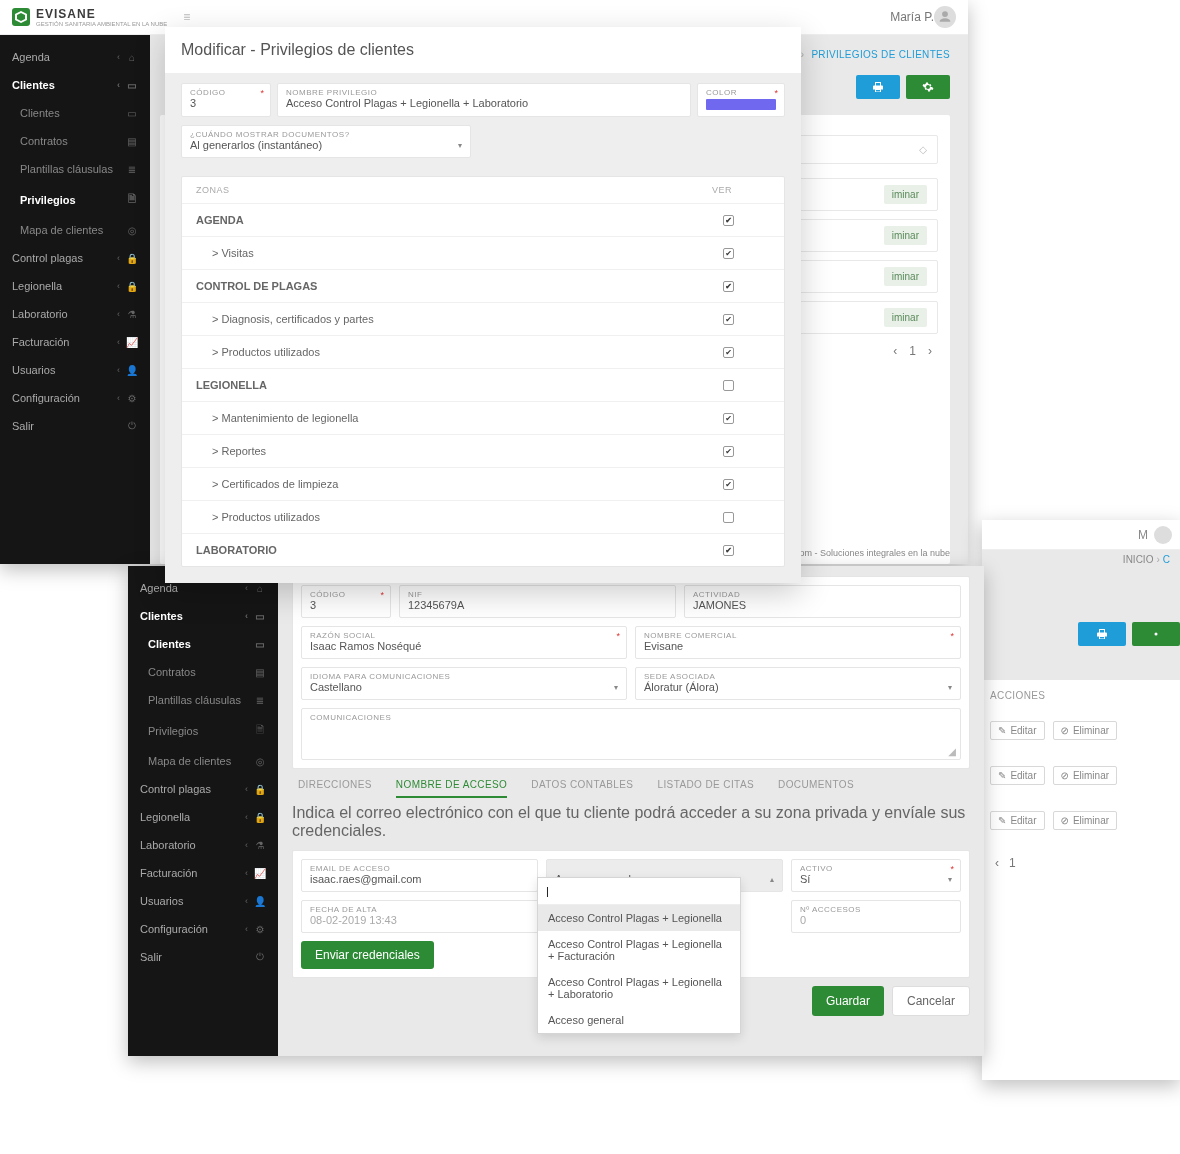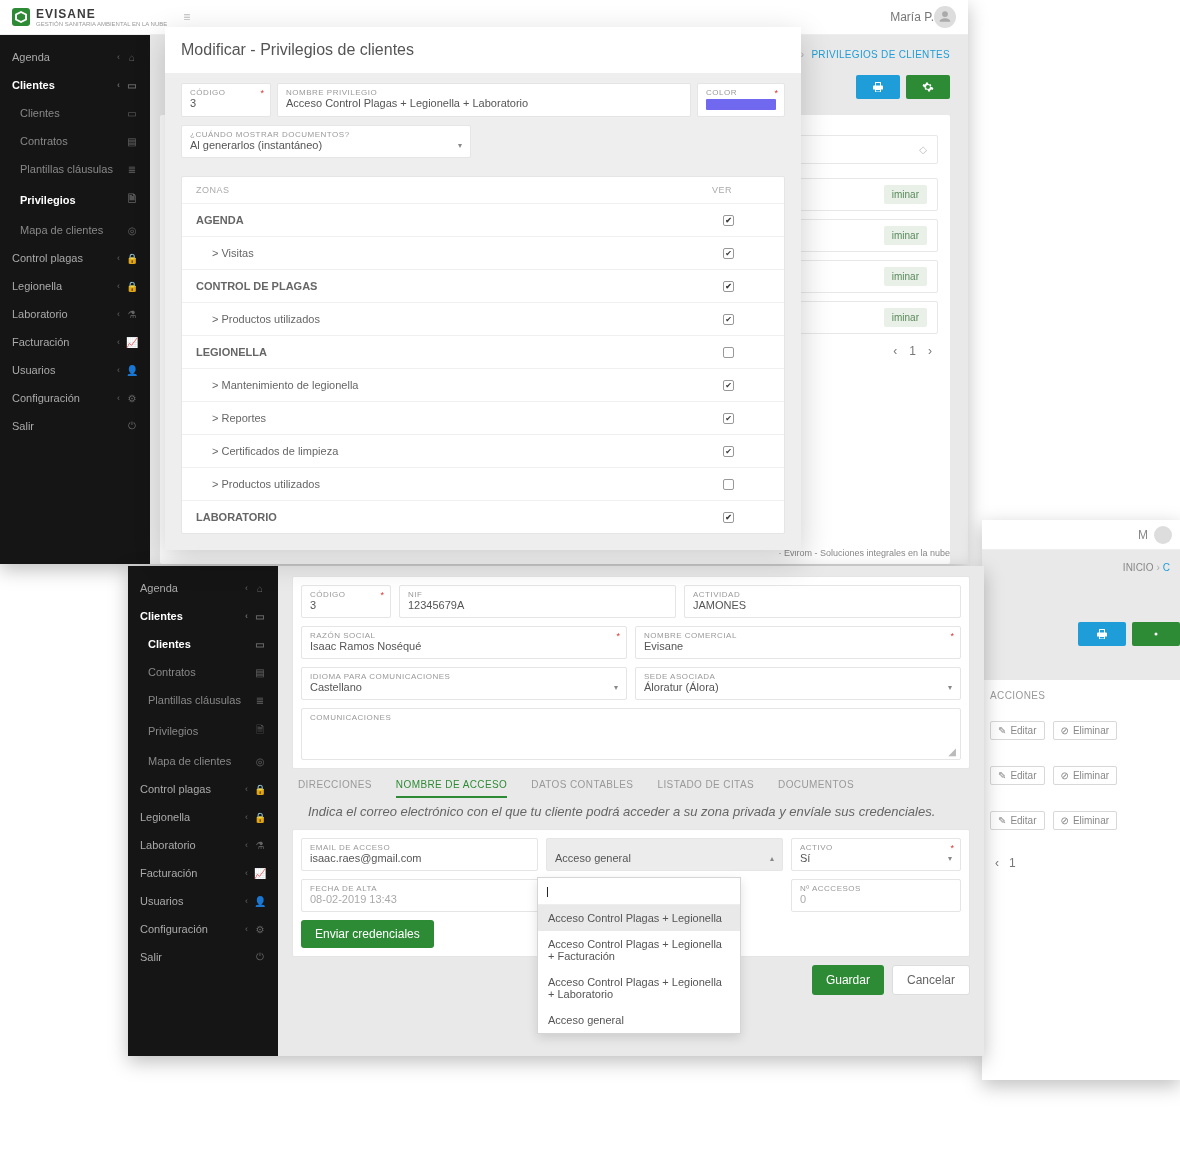--- a/index.html
+++ b/index.html
@@ -45,21 +45,21 @@
   #shotA .content .panel { position:absolute; left:10px; right:18px; top:80px; bottom:0; background:#fff; border-radius:2px;}
   #shotA .listcard { position:absolute; left:28px; top:100px; right:30px; }
   #shotA .listrow { background:#fff; border:1px solid #e8e8e8; border-radius:2px; margin-bottom:8px; display:flex; align-items:center; justify-content:flex-end; padding:6px 10px;}
   #shotA .pill { background:#e8f0e8; color:#5a8a5a; font-size:10px; padding:4px 8px; border-radius:2px; border:none; cursor:pointer;}
   #shotA .pager { text-align:right; color:#777; margin-top:10px;}
   #shotA .pager span { padding:2px 6px;}
   #shotA .footer { position:absolute; bottom:6px; right:18px; font-size:9px; color:#888;}
 
   
   #shotB { left:982px; top:520px; width:198px; height:560px; background:#e9e9e9; }
-  #shotB .bcrumb2 { position:absolute; top:42px; right:10px; font-size:10px; color:#888;}
+  #shotB .bcrumb2 { position:absolute; top:34px; right:10px; font-size:10px; color:#888;}
   #shotB .bcrumb2 .sep{ margin:0 3px; color:#aaa;}
   #shotB .actions2 { position:absolute; top:102px; right:0; display:flex; gap:6px;}
   #shotB .panel2 { position:absolute; top:160px; left:0; right:0; bottom:0; background:#fff; padding:10px 8px;}
   #shotB .colhead { font-size:10px; color:#999; letter-spacing:.4px; margin-bottom:20px;}
   #shotB .trow { display:flex; gap:8px; margin-bottom:26px;}
   #shotB .ghost { border:1px solid #d8d8d8; background:#fff; color:#888; font-size:10px; padding:3px 7px; border-radius:2px; display:flex; align-items:center; gap:4px;}
   #shotB .pager2 { margin-top:10px; color:#777;}
   #shotB .pager2 span { padding:2px 5px;}
 
   
@@ -85,21 +85,21 @@
   
   #shotC { position:absolute; left:128px; top:566px; width:856px; height:490px; box-shadow:0 6px 18px rgba(0,0,0,0.25);}
   #shotC .body { height:100%; display:flex;}
   #shotC .sidebar { width:150px;}
   #shotC .content { flex:1; background:#e9e9e9; padding:10px 14px;}
   #shotC .card { background:#fff; border:1px solid #e5e5e5; border-radius:2px; padding:8px; margin-bottom:8px;}
   #shotC .row { display:flex; gap:8px; margin-bottom:8px;}
   #shotC .tabs { display:flex; gap:24px; font-size:10px; color:#999; letter-spacing:.4px; padding:2px 6px 0 6px; margin-bottom:6px;}
   #shotC .tabs .tab { padding-bottom:6px; cursor:pointer;}
   #shotC .tabs .tab.active { color:#2e8b35; border-bottom:2px solid #2e8b35;}
-  #shotC .hint { font-size:13px; color:#666; margin:2px 0 10px 16px;font-style:italic;}
+  #shotC .hint { font-size:16px; color:#666; margin:2px 0 10px 0;}
   #shotC .footer { display:flex; justify-content:flex-end; gap:8px; margin-top:4px;}
   #shotC .btn2 { border-radius:3px; padding:7px 14px; font-size:12px; cursor:pointer;}
   #shotC .btn2.save { background:#2e8b35; color:#fff; border:none;}
   #shotC .btn2.cancel { background:#fff; border:1px solid #ddd; color:#666;}
   #shotC .btn2.send { background:#2e8b35; color:#fff; border:none;}
 
   
   #combo { position:absolute; left:537px; top:877px; width:204px; background:#fff; border:1px solid #d5d5d5; box-shadow:0 4px 10px rgba(0,0,0,0.12); z-index:50;}
   #combo .cinput { border-bottom:1px solid #eee; padding:6px 8px;}
   #combo .cinput input { width:100%; border:none; outline:none; font-size:11px;}
@@ -484,20 +484,24 @@
           </div>
           <div class="grow">
             <span class="zn sub">&gt; Visitas</span>
             <span class="chk on"></span>
           </div>
           <div class="grow cat">
             <span class="zn">CONTROL DE PLAGAS</span>
             <span class="chk on"></span>
           </div>
           <div class="grow">
+            <span class="zn sub">&gt; Diagnosis, certificados y partes</span>
+            <span class="chk on"></span>
+          </div>
+          <div class="grow">
             <span class="zn sub">&gt; Productos utilizados</span>
             <span class="chk on"></span>
           </div>
           <div class="grow cat">
             <span class="zn">LEGIONELLA</span>
             <span class="chk"></span>
           </div>
           <div class="grow">
             <span class="zn sub">&gt; Mantenimiento de legionella</span>
             <span class="chk on"></span>

